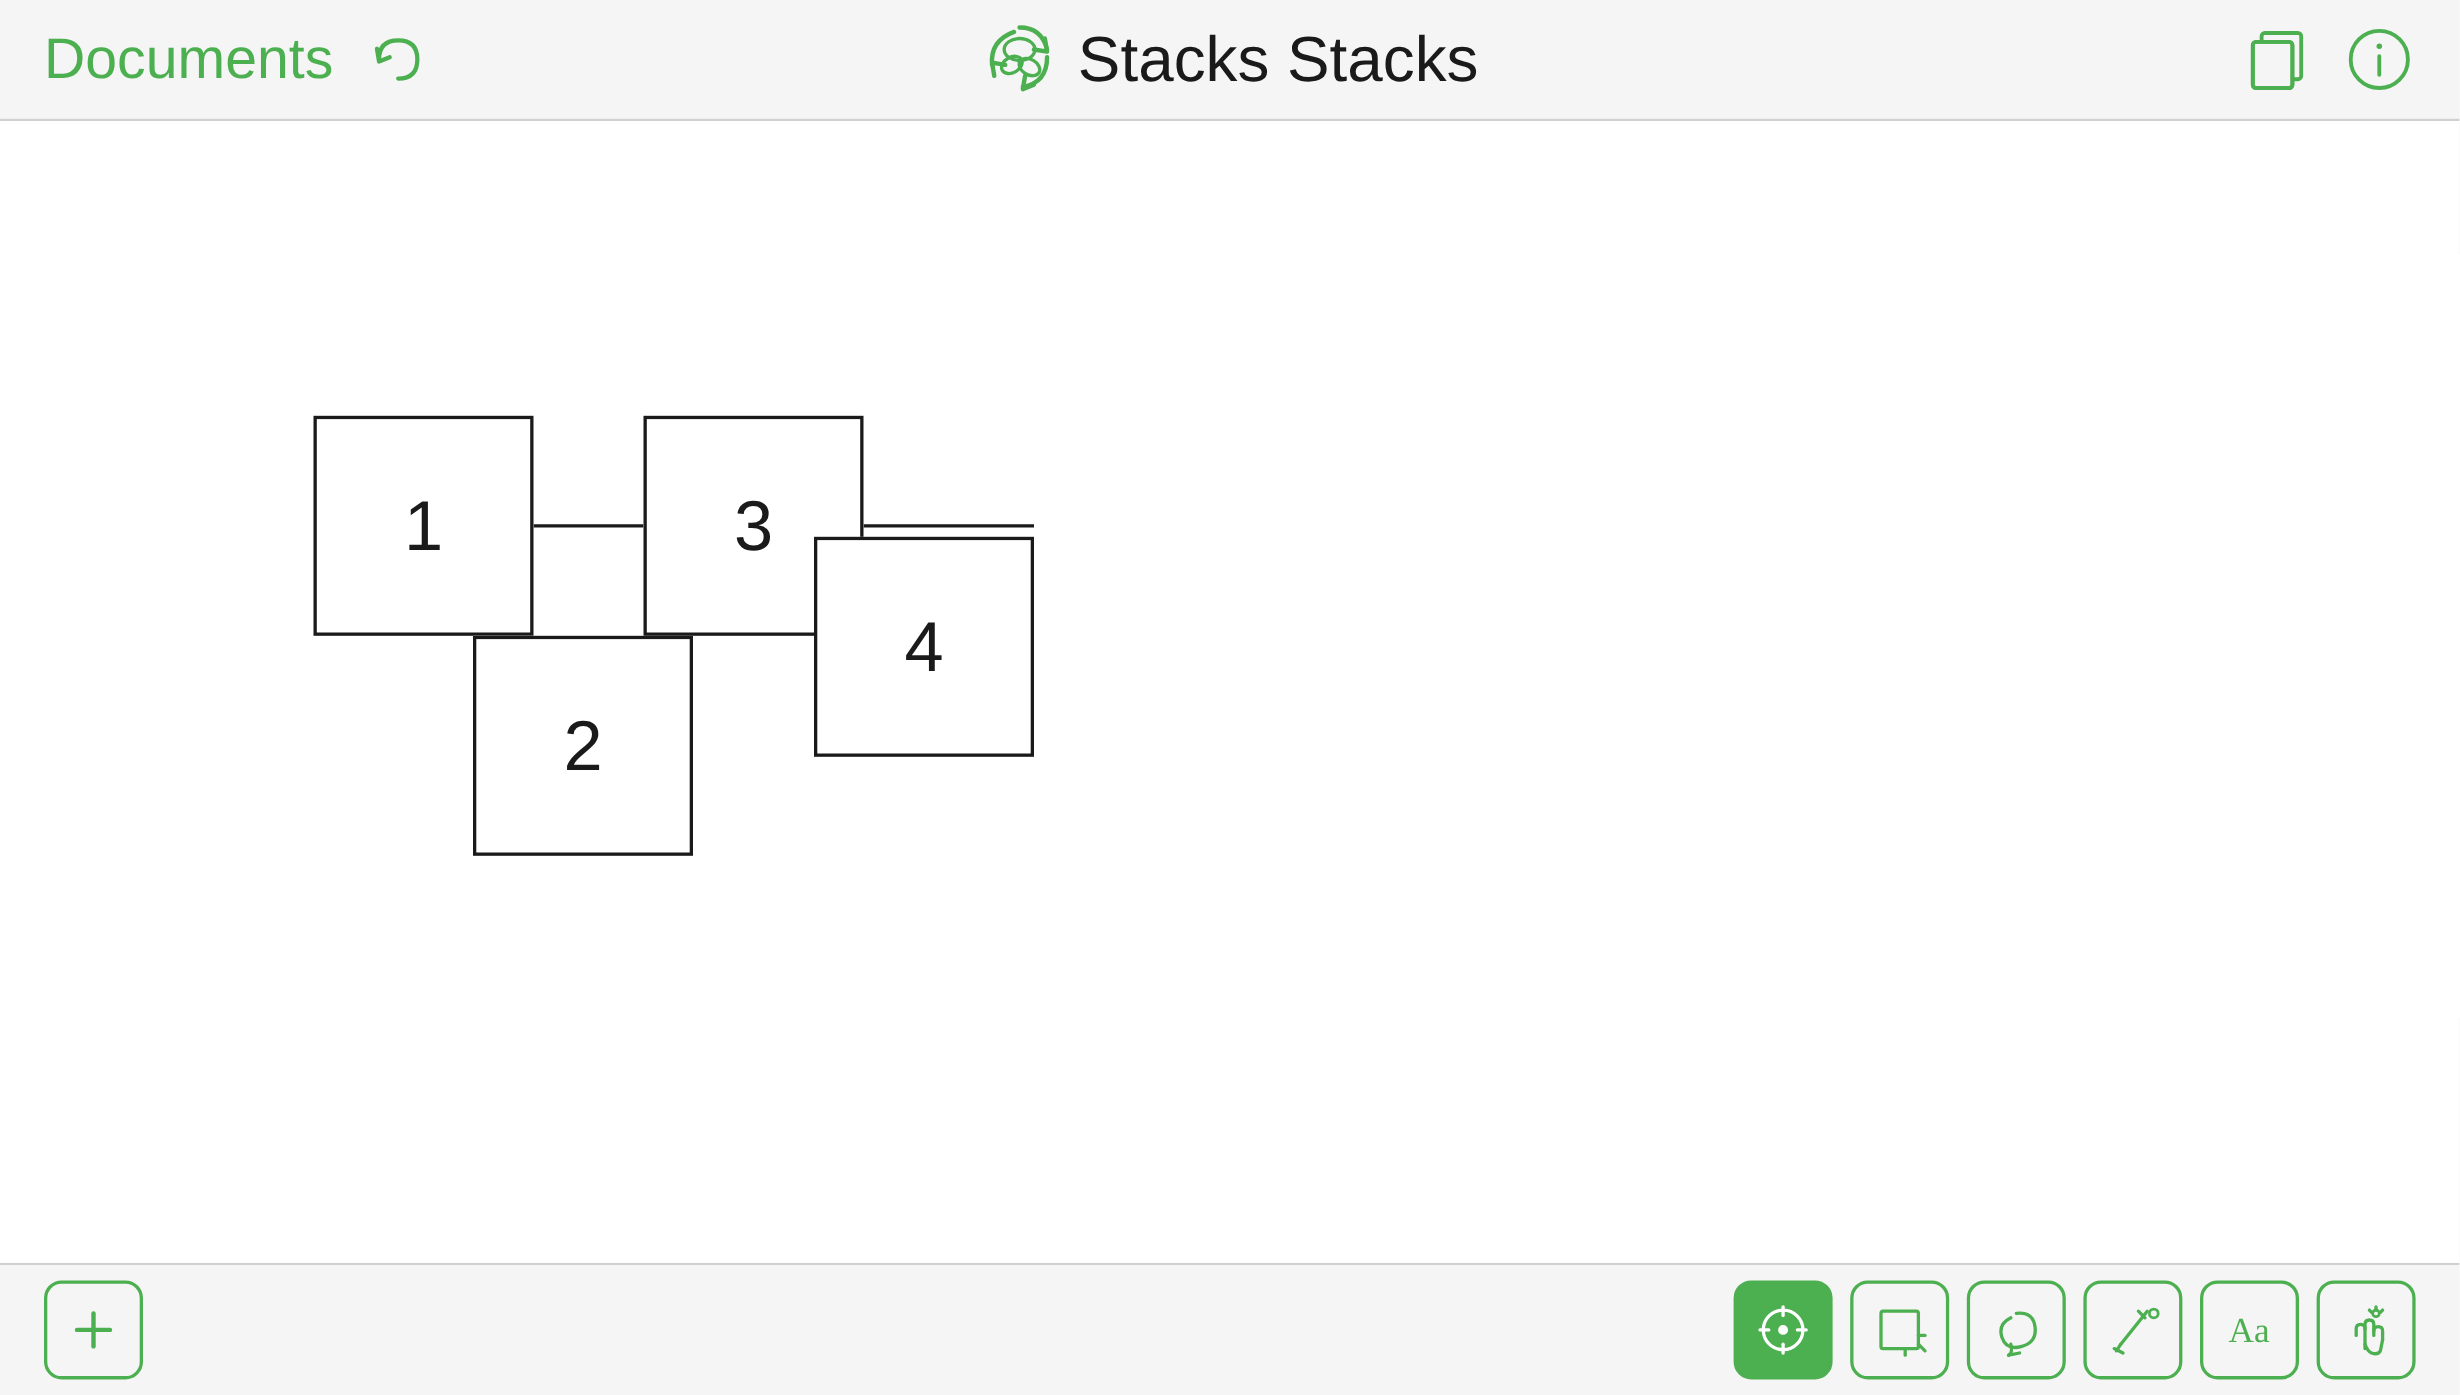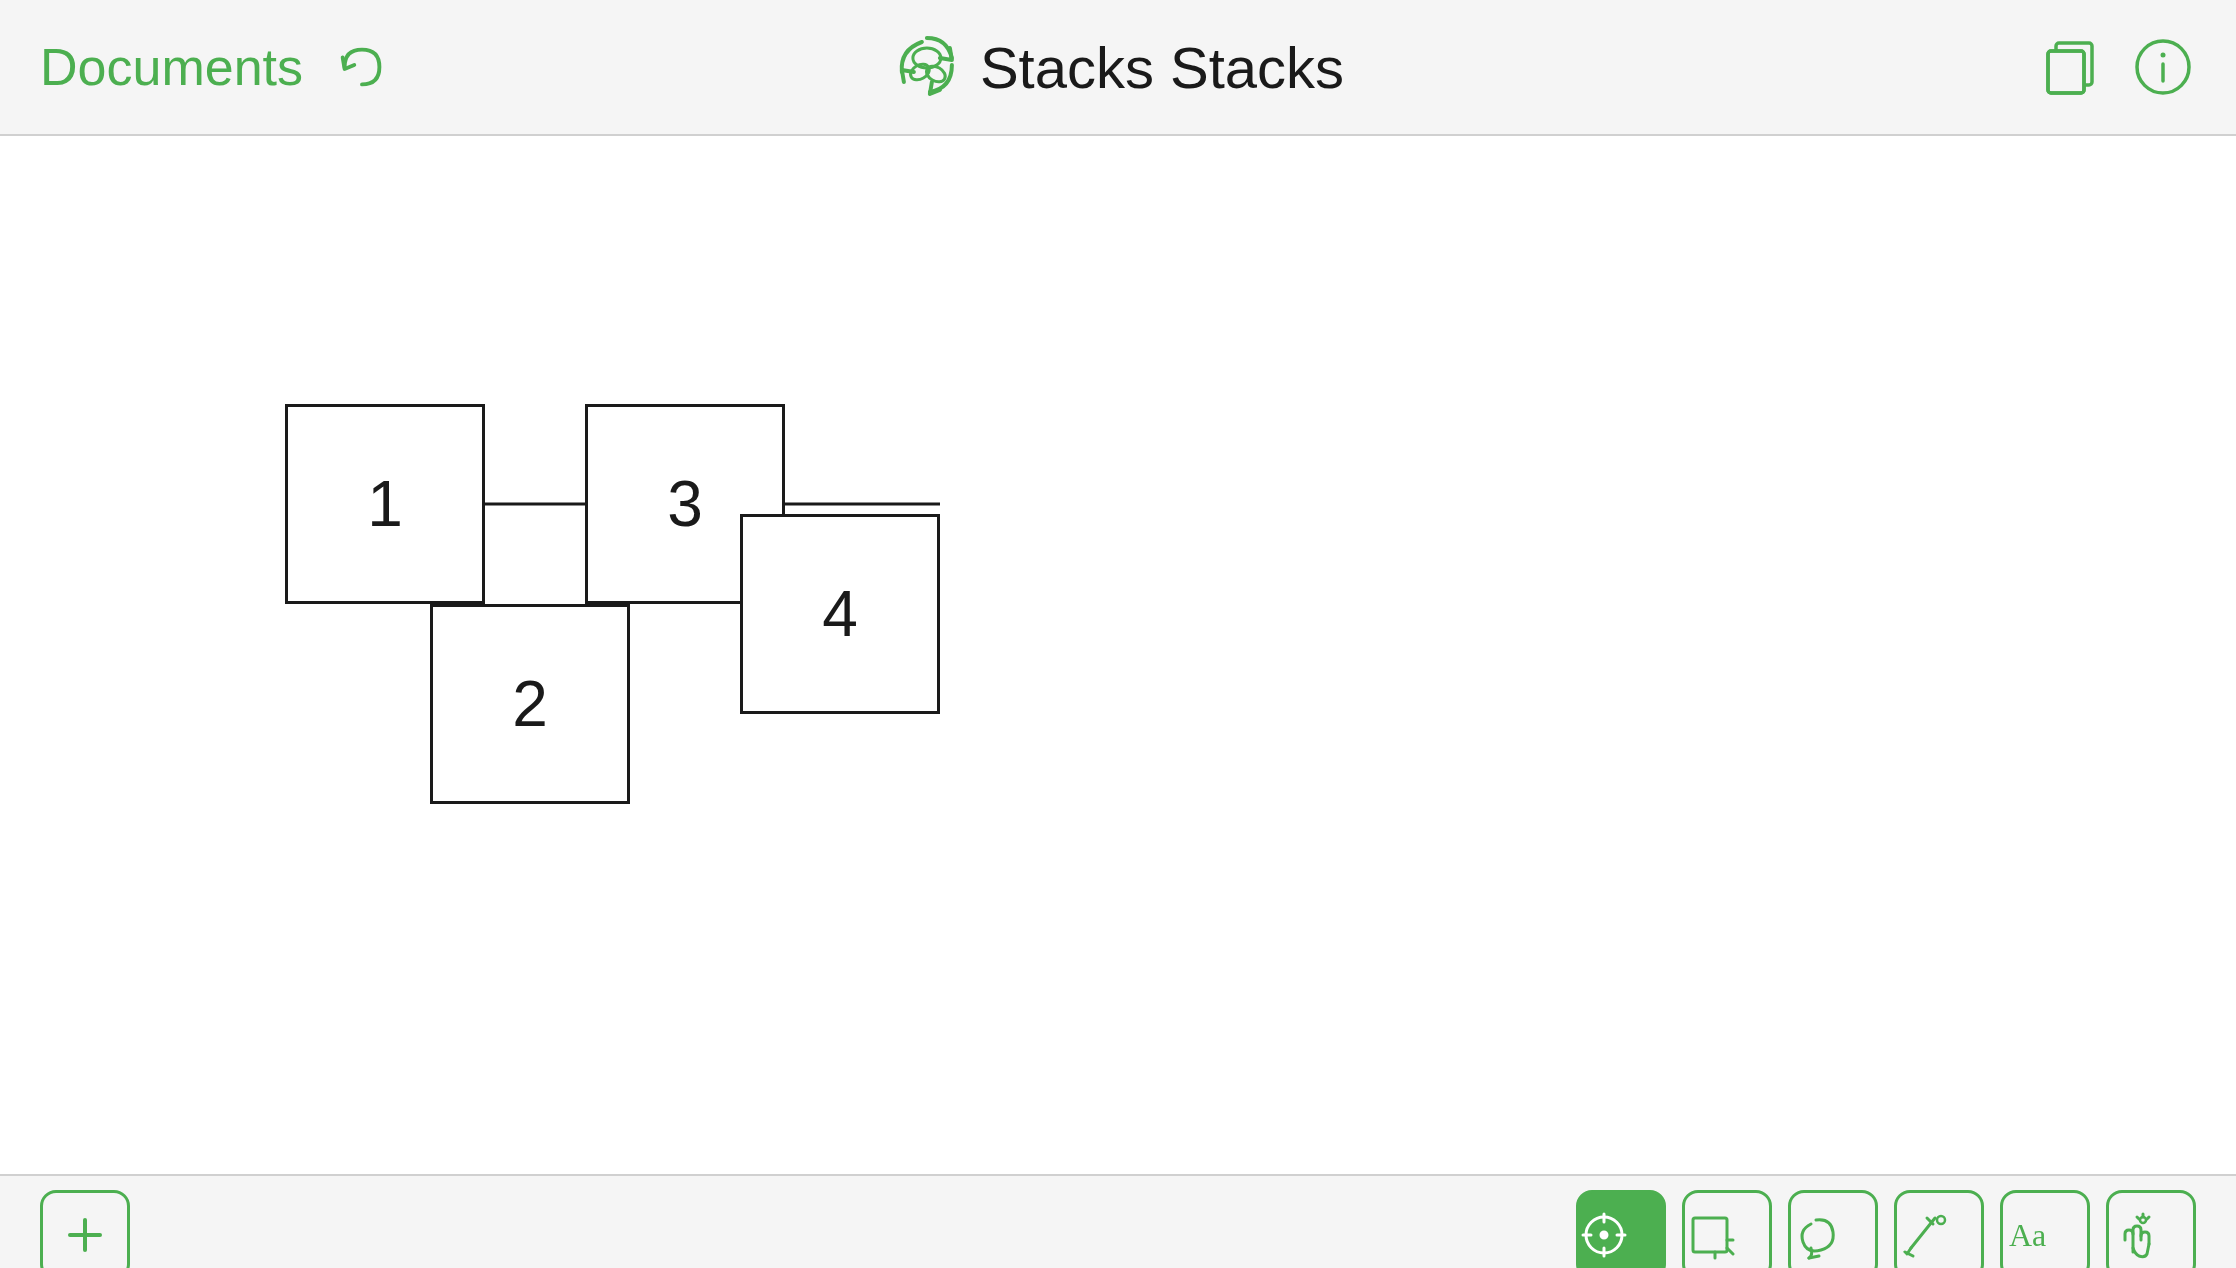--- a/index.html
+++ b/index.html
@@ -10,21 +10,21 @@
       background: #f5f5f5;
       font-family: -apple-system, "Helvetica Neue", Arial, sans-serif;
       overflow: hidden;
     }
 
     
     #header {
       display: flex;
       align-items: center;
       justify-content: space-between;
-      height: 136px;
+      height: 110px;
       background: #f5f5f5;
       border-bottom: 2px solid #d0d0d0;
       padding: 0 40px;
       text-align: center;
     }
 
     #header-left {
       display: flex;
       align-items: center;
       gap: 30px;
@@ -160,20 +160,21 @@
       gap: 16px;
     }
 
     .tool-btn {
       width: 90px;
       height: 90px;
       border: 3px solid #4caf50;
       border-radius: 16px;
       display: flex;
       align-items: center;
+      justify-content: center;
       cursor: pointer;
       color: #4caf50;
       background: transparent;
     }
 
     .tool-btn.active {
       background: #4caf50;
       color: #ffffff;
     }
 

